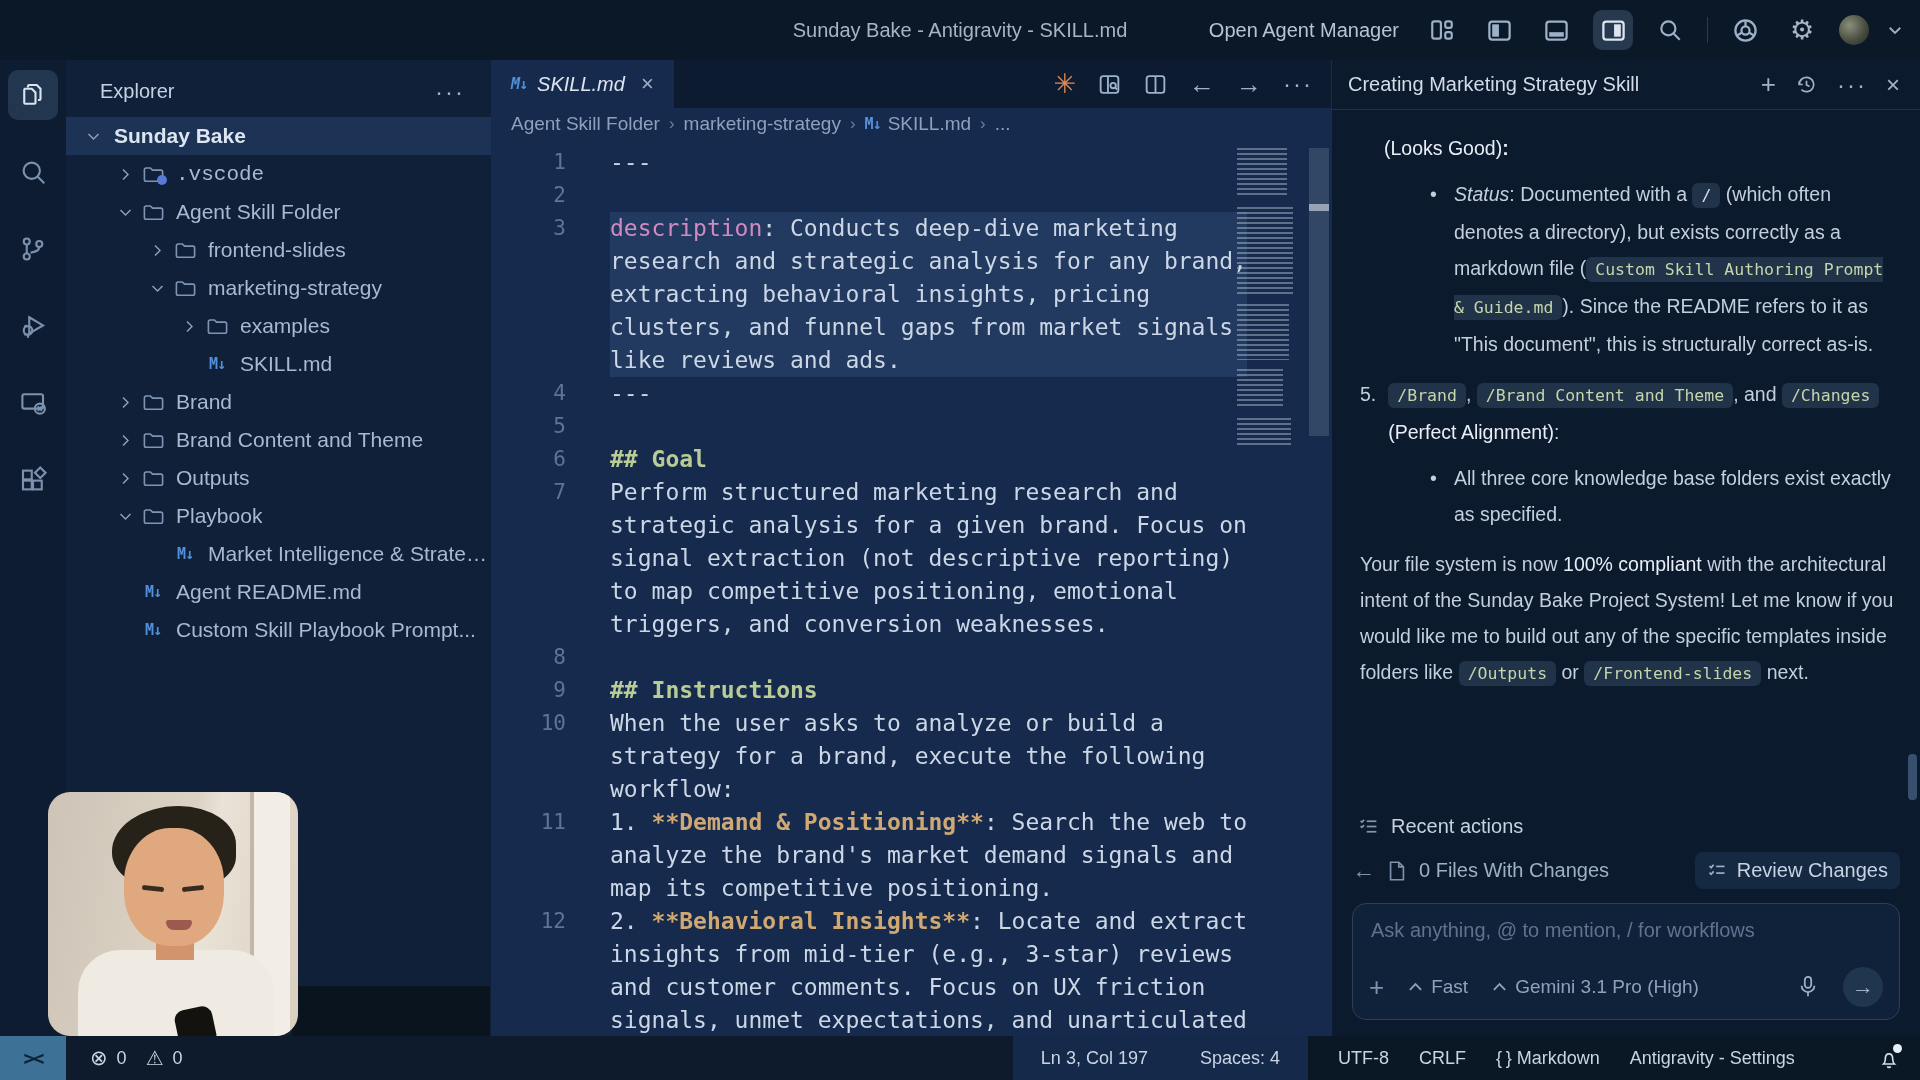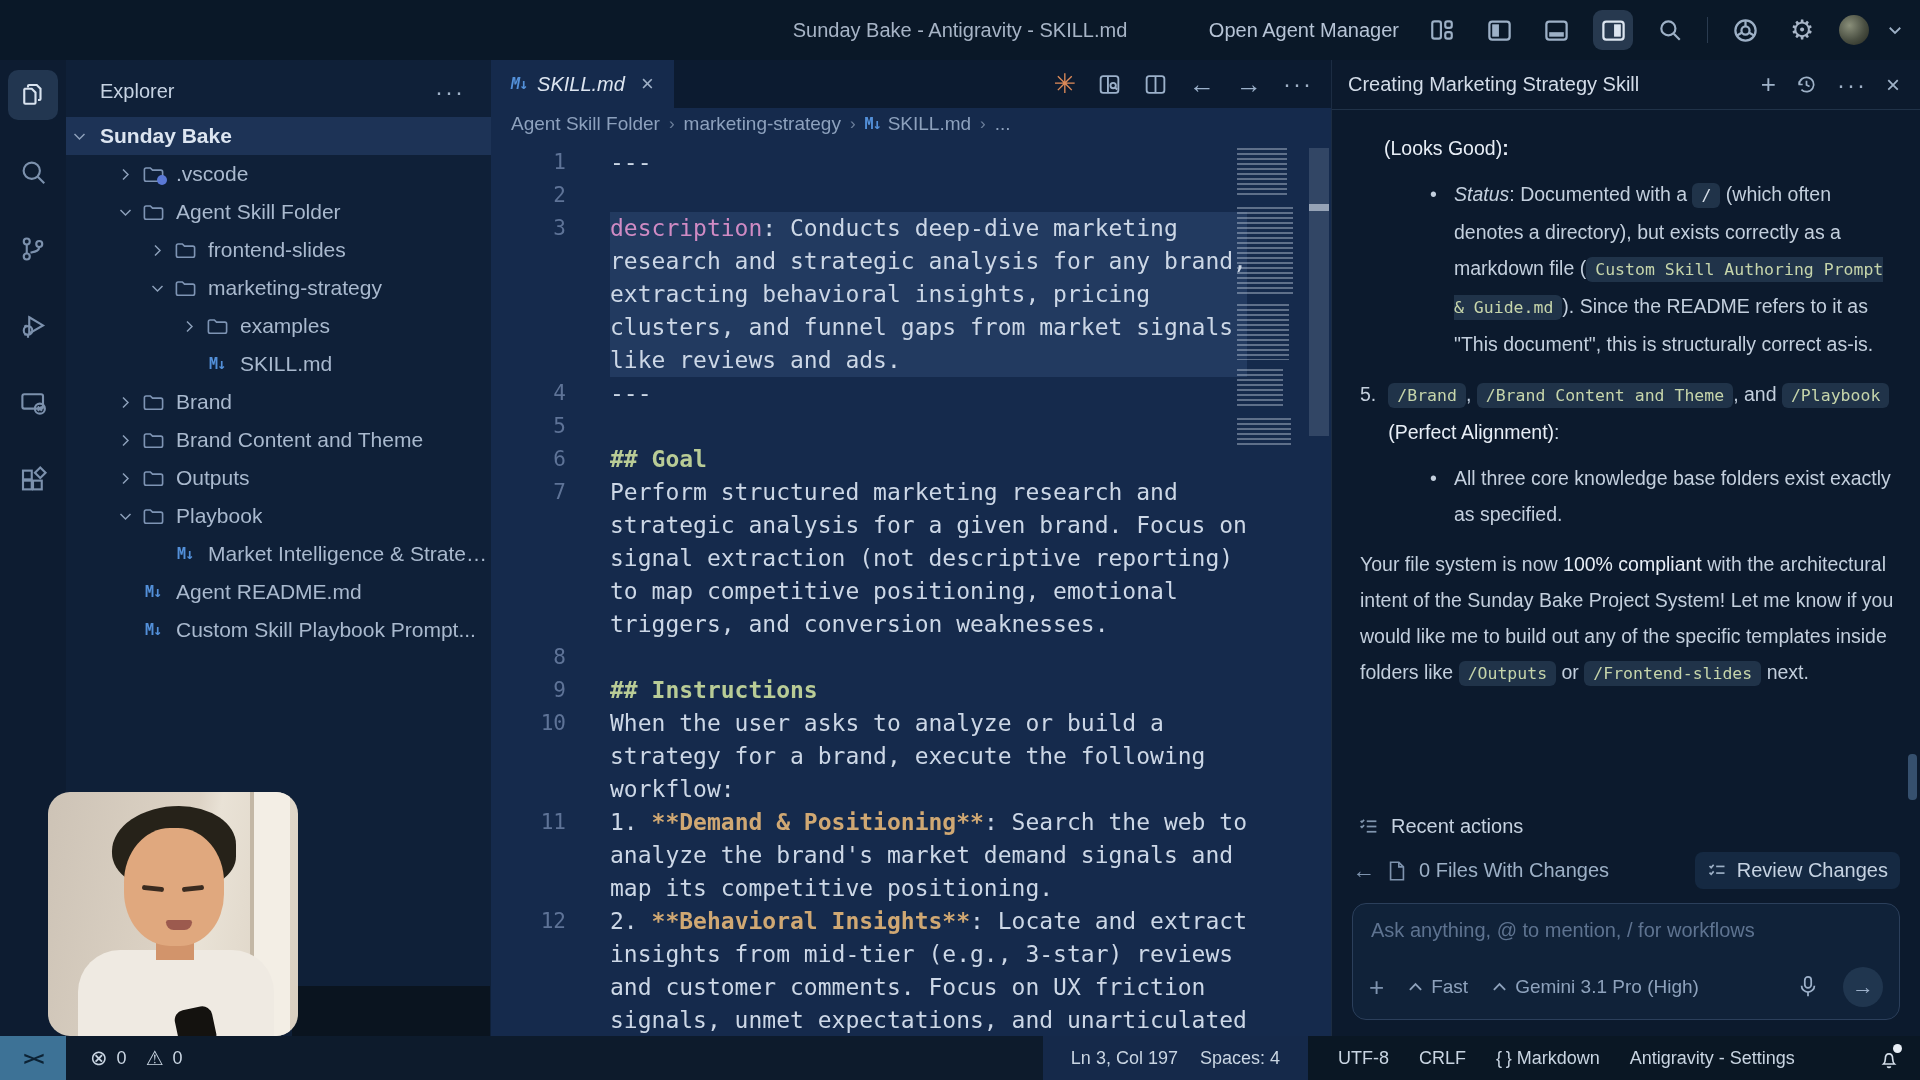--- a/index.html
+++ b/index.html
@@ -85,21 +85,21 @@
   .in-plus{font-size:26px;line-height:1;color:#7e93ae;}
   .sel-ctl{display:flex;align-items:center;gap:8px;}
   .send{width:40px;height:40px;border-radius:50%;background:#20364f;display:flex;align-items:center;justify-content:center;color:#9db1ca;font-size:22px;}
   #ap-thumb{position:absolute;right:3px;top:694px;width:9px;height:46px;border-radius:4px;background:#36506e;}
   
   #statusbar{height:44px;display:flex;align-items:stretch;background:#0d1b2c;font-size:18px;color:#c9d5e2;}
   .sb-corner{width:66px;background:#3d7296;color:#0c2234;display:flex;align-items:center;justify-content:center;
              font-family:"DejaVu Sans Mono",monospace;font-weight:700;font-size:19px;letter-spacing:-2px;}
   .sb-a{flex:1;display:flex;align-items:center;gap:9px;padding-left:24px;}
   .sb-a .n{margin-right:10px;}
-  .sb-b{display:flex;align-items:center;gap:22px;background:#15294a;padding:0 28px;}
+  .sb-b{display:flex;align-items:center;gap:52px;background:#15294a;padding:0 28px;}
   .sb-c{width:612px;display:flex;align-items:center;gap:30px;background:#0a1724;padding:0 20px 0 30px;box-sizing:border-box;}
   .sb-item{white-space:nowrap;}
   .bell{position:relative;margin-left:auto;}
   .bell .dot{position:absolute;right:-2px;top:-3px;width:9px;height:9px;border-radius:50%;background:#e8eef5;}
   
   #webcam-shelf{position:absolute;left:292px;top:986px;width:198px;height:50px;background:#0a141f;}
   #webcam{position:absolute;left:48px;top:792px;width:250px;height:244px;border-radius:22px;overflow:hidden;
           background:linear-gradient(100deg,#cdc3b6 0%,#ddd3c5 52%,#e9e2d6 60%,#d9cfc0 100%);}
   .wc-window{position:absolute;right:8px;top:0;width:36px;height:100%;background:#f3eee5;border-left:4px solid #c3b7a5;}
   .wc-hair{position:absolute;left:64px;top:14px;width:124px;height:84px;background:#262219;border-radius:54% 46% 40% 44%;}
@@ -217,29 +217,29 @@
           </svg>
       </span>
     </nav>
 
     <aside id="sidebar">
       <div class="sb-head">
         <span class="t">Explorer</span>
         <span class="dots">···</span>
       </div>
       <div id="tree">
-          <div class="trow selected rootrow" style="">
+          <div class="trow selected rootrow" style="padding-left: 14px;">
             <span class="twisty">
               <svg width="15" height="15" viewBox="0 0 24 24" fill="none" stroke="currentColor" stroke-width="2.3">
                 <polyline points="4,8 12,16 20,8"></polyline>
               </svg>
             </span>
             <span class="tlabel">Sunday Bake</span>
           </div>
-          <div class="trow" style="padding-left: 46px;">
+          <div class="trow" style="padding-left: 46px; font-family: Liberation Mono, monospace;">
             <span class="twisty">
               <svg width="15" height="15" viewBox="0 0 24 24" fill="none" stroke="currentColor" stroke-width="2.3">
                 <polyline points="8,4 16,12 8,20"></polyline>
               </svg>
             </span>
             <span class="ficon">
               <svg width="23" height="23" viewBox="0 0 24 24" fill="none" stroke="currentColor" stroke-width="1.7">
                 <path d="M2.5 7c0-1 .8-1.8 1.8-1.8h4.4L11 7.5h8.7c1 0 1.8.8 1.8 1.8v8c0 1-.8 1.8-1.8 1.8H4.3c-1 0-1.8-.8-1.8-1.8z"></path>
               </svg>
               <span class="fbadge"></span>
@@ -501,21 +501,21 @@
           </span>
           <span class="dots">···</span>
           <span style="font-size:24px;">×</span>
         </span>
       </div>
       <div id="chat">
           <div class="c-head"><span class="cb">(Looks Good)</span><span>:</span></div>
           <div class="c-bullet"><span class="ci">Status</span><span>: Documented with a </span><span class="chip chip-w">/</span><span> (which often denotes a directory), but exists correctly as a markdown file (</span><span class="chip">Custom Skill Authoring Prompt &amp; Guide.md</span><span>). Since the README refers to it as "This document", this is structurally correct as-is.</span></div>
           <div class="c-num">
             <span>5.</span>
-            <span style="flex: 1 1 0%;"><span class="chip">/Brand</span><span>, </span><span class="chip">/Brand Content and Theme</span><span>, and </span><span class="chip">/Playbook</span><span> </span><span class="cb">(Perfect Alignment)</span><span>:</span></span>
+            <span style="flex: 1 1 0%;"><span class="chip">/Brand</span><span>, </span><span class="chip">/Brand Content and Theme</span><span>, and </span><span class="chip">/Changes</span><span> </span><span class="cb">(Perfect Alignment)</span><span>:</span></span>
           </div>
           <div class="c-bullet"><span>All three core knowledge base folders exist exactly as specified.</span></div>
           <div class="c-para"><span>Your file system is now </span><span class="cb">100% compliant</span><span> with the architectural intent of the Sunday Bake Project System! Let me know if you would like me to build out any of the specific templates inside folders like </span><span class="chip">/Outputs</span><span> or </span><span class="chip">/Frontend-slides</span><span> next.</span></div>
         </div>
       <div class="ap-recent">
         <span>
           <svg width="21" height="21" viewBox="0 0 24 24" fill="none" stroke="#8095ae" stroke-width="2">
               <polyline points="3,5.5 4.5,7 7,4.5"></polyline>
               <line x1="10" y1="6" x2="21" y2="6"></line>
               <polyline points="3,11.5 4.5,13 7,10.5"></polyline>

